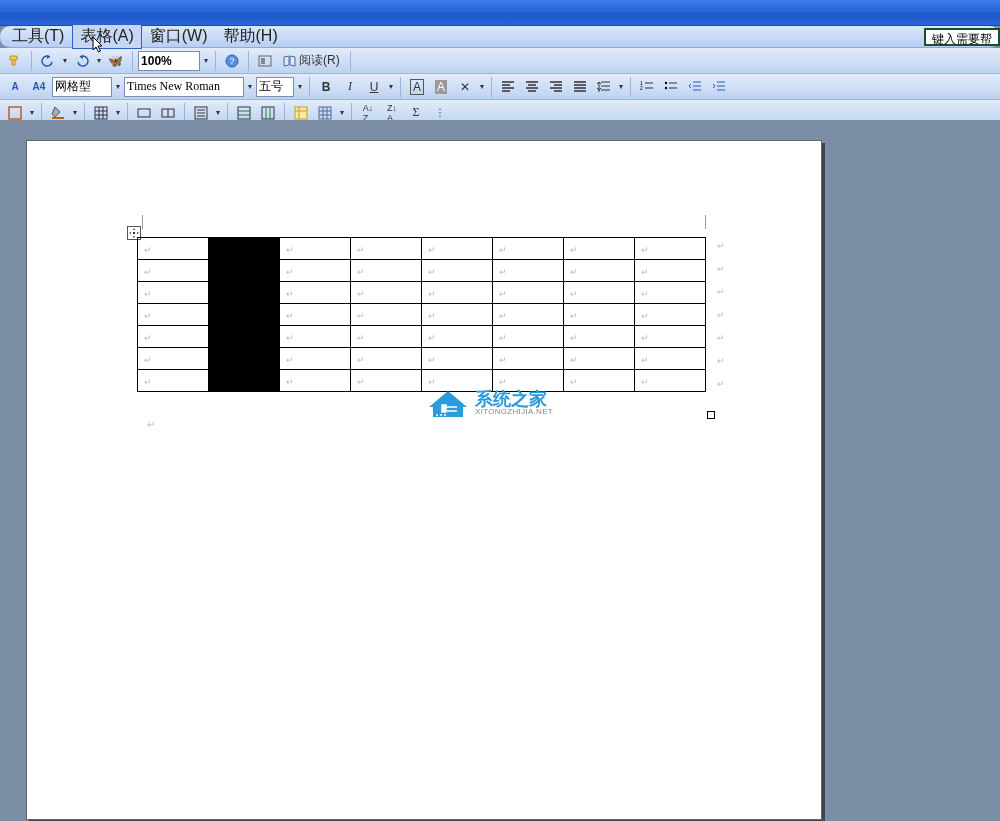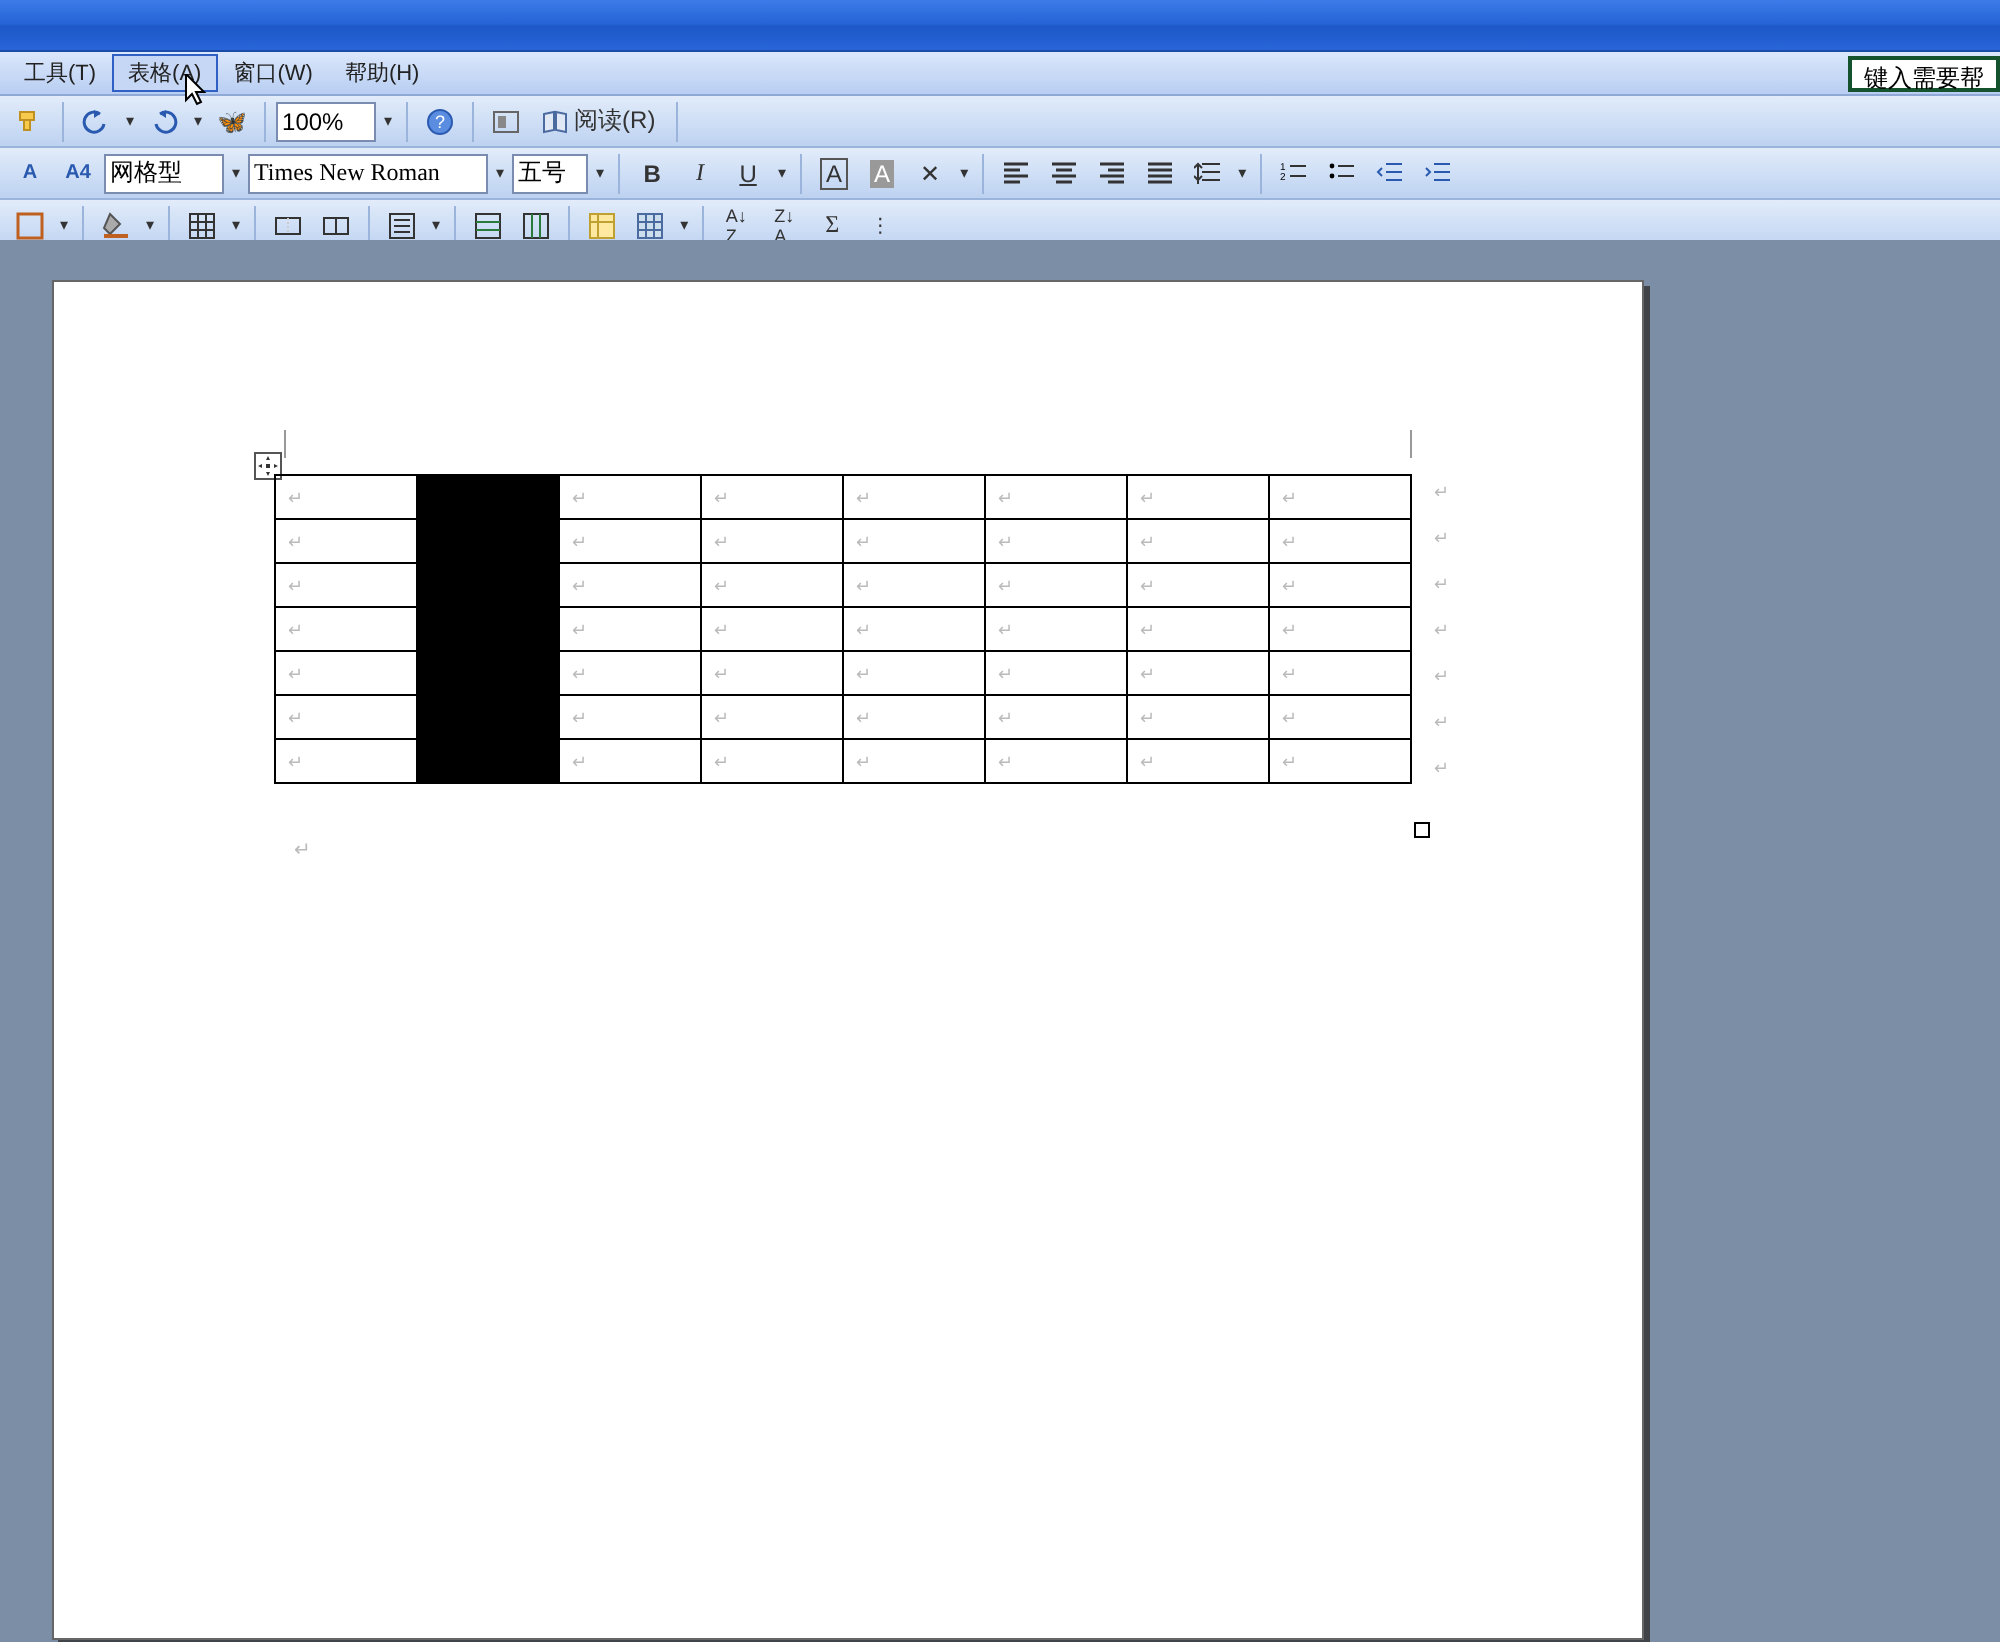--- a/index.html
+++ b/index.html
@@ -2,21 +2,21 @@
 <html><head>
 <meta charset="utf-8">
 <style>
 * { margin: 0; padding: 0; box-sizing: border-box; font-family: "SimSun", "Microsoft YaHei", sans-serif; }
 body { background: #7b8ea5; overflow: hidden; width: 1000px; height: 821px; position: relative; }
 
 
 .titlebar { height: 26px; background: linear-gradient(to bottom, #3c7be8 0%, #2563d6 48%, #1e58c8 52%, #2865d8 100%); border-bottom: 1px solid #1a4ba8; }
 
 
-.menubar { height: 22px; background: linear-gradient(to bottom, #dbe7fb 0%, #b8cef2 100%); display: flex; align-items: center; padding-left: 4px; font-size: 11px; color: #222; border-bottom: 1px solid #8fa8d6; }
+.menubar { height: 22px; background: linear-gradient(to bottom, #dbe7fb 0%, #b8cef2 100%); display: flex; align-items: center; padding-left: 4px; font-size: 16px; color: #222; border-bottom: 1px solid #8fa8d6; border-radius: 10px; }
 .menubar .menu-item { padding: 2px 8px; cursor: pointer; }
 .menubar .menu-item.active { background: #c6d6f5; border: 1px solid #3160c4; padding: 1px 7px; }
 .need-help-box { position: absolute; right: 0; top: 28px; background: #fff; border: 2px solid #14532d; font-size: 12px; padding: 2px 6px; height: 18px; line-height: 14px; }
 
 
 .toolbar { height: 26px; background: linear-gradient(to bottom, #e2ecfa 0%, #bdd2f1 100%); display: flex; align-items: center; padding: 0 4px; border-bottom: 1px solid #9bb4dc; gap: 2px; }
 .tb-btn { width: 22px; height: 22px; display: flex; align-items: center; justify-content: center; border: 1px solid transparent; cursor: pointer; font-size: 12px; color: #333; }
 .tb-sep { width: 1px; height: 20px; background: #9bb4dc; margin: 0 3px; }
 .tb-input { height: 20px; font-size: 12px; border: 1px solid #7a8cb0; background: #fff; padding: 0 2px; }
 .tb-dropdown-arr { font-size: 8px; color: #333; padding: 0 2px; cursor: pointer; }
@@ -98,21 +98,21 @@
   <span class="tb-dropdown-arr">▾</span>
   <div class="tb-btn">
     <svg width="14" height="14" viewBox="0 0 14 14">
         <path d="M5 3 A5 5 0 1 1 3 8" fill="none" stroke="#2a5ab0" stroke-width="1.5"></path>
         <path d="M8 1 L5 3 L8 5 Z" fill="#2a5ab0"></path>
       </svg>
   </div>
   <span class="tb-dropdown-arr">▾</span>
   <div class="tb-btn" style="color:#8a5cd0;">🦋</div>
   <div class="tb-sep"></div>
-  <input class="tb-input" style="width: 50px;" value="100%">
+  <input class="tb-input" style="width: 62px; font-weight: bold;" value="100%">
   <span class="tb-dropdown-arr">▾</span>
   <div class="tb-sep"></div>
   <div class="tb-btn">
     <svg width="14" height="14" viewBox="0 0 14 14">
         <circle cx="7" cy="7" r="6" fill="#5a8de0" stroke="#2a5ab0"></circle>
         <text x="7" y="10" font-size="9" text-anchor="middle" fill="#fff">?</text>
       </svg>
   </div>
   <div class="tb-sep"></div>
   <div class="tb-btn">
@@ -426,15 +426,29 @@
         <span class="row-mark" style="left: 690px; top: 169px;">↵</span>
         <span class="row-mark" style="left: 690px; top: 192px;">↵</span>
         <span class="row-mark" style="left: 690px; top: 215px;">↵</span>
         <span class="row-mark" style="left: 690px; top: 238px;">↵</span>
       </div>
 
     <div class="resize-handle"></div>
 
     <div class="after-para">↵</div>
 
+    <div class="watermark">
+      <svg class="wm-icon" viewBox="0 0 42 32">
+        <path d="M6 18 L21 6 L36 18 L36 30 L6 30 Z" fill="#2a9cdd"></path>
+        <path d="M2 20 L21 4 L40 20 L36 20 L21 8 L6 20 Z" fill="#2a9cdd"></path>
+        <path d="M15 18 h4 v3 h-4 z M15 22 h4 v3 h-4 z M20 20 h10 M20 24 h10" stroke="#fff" stroke-width="1.5" fill="#fff"></path>
+        <circle cx="10" cy="28" r="1" fill="#fff"></circle>
+          <circle cx="14" cy="28" r="1" fill="#fff"></circle>
+          <circle cx="18" cy="28" r="1" fill="#fff"></circle>
+      </svg>
+      <div class="wm-text">
+        <span class="wm-cn">系统之家</span>
+        <span class="wm-en">XITONGZHIJIA.NET</span>
+      </div>
+    </div>
 
   </div>
 </div>
 
 </body></html>

